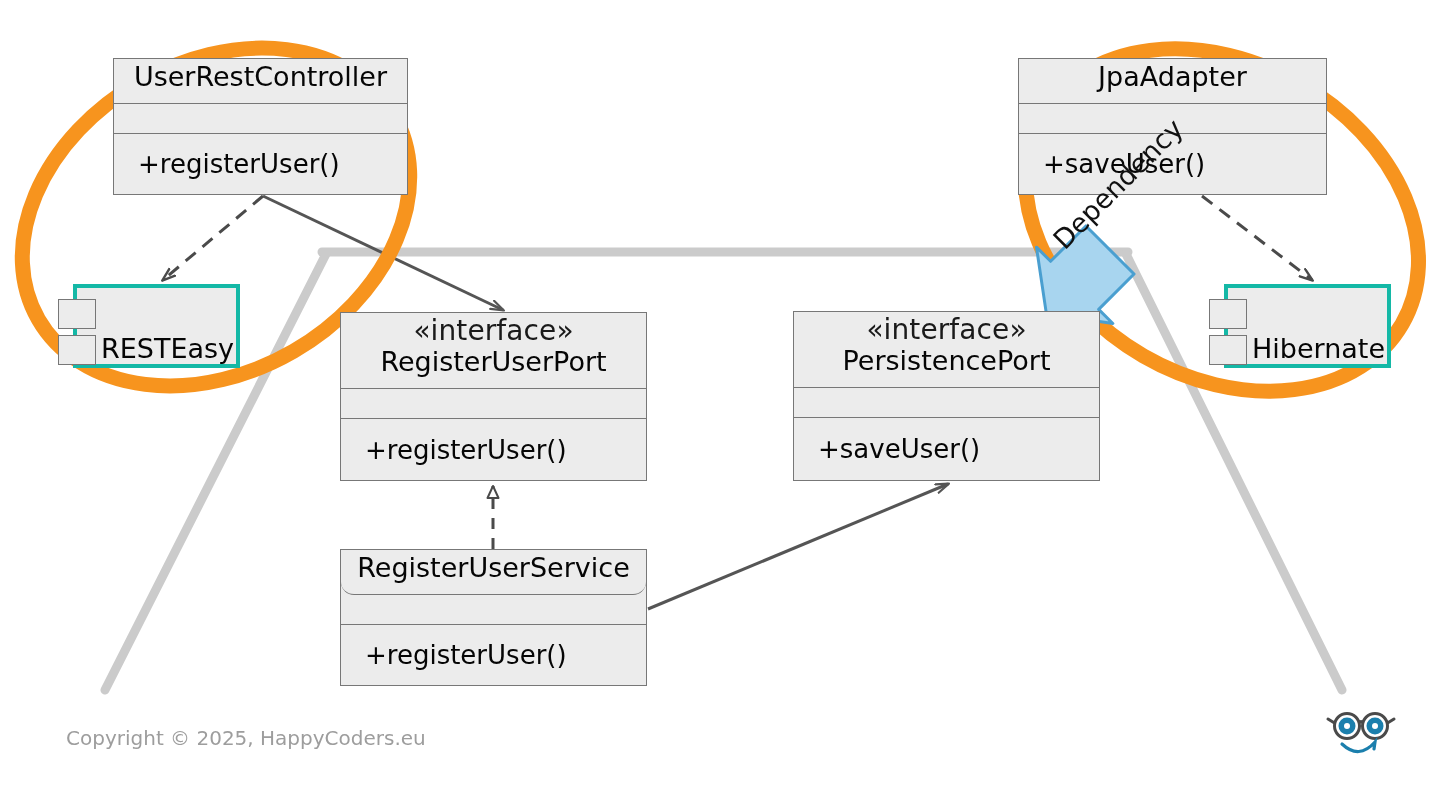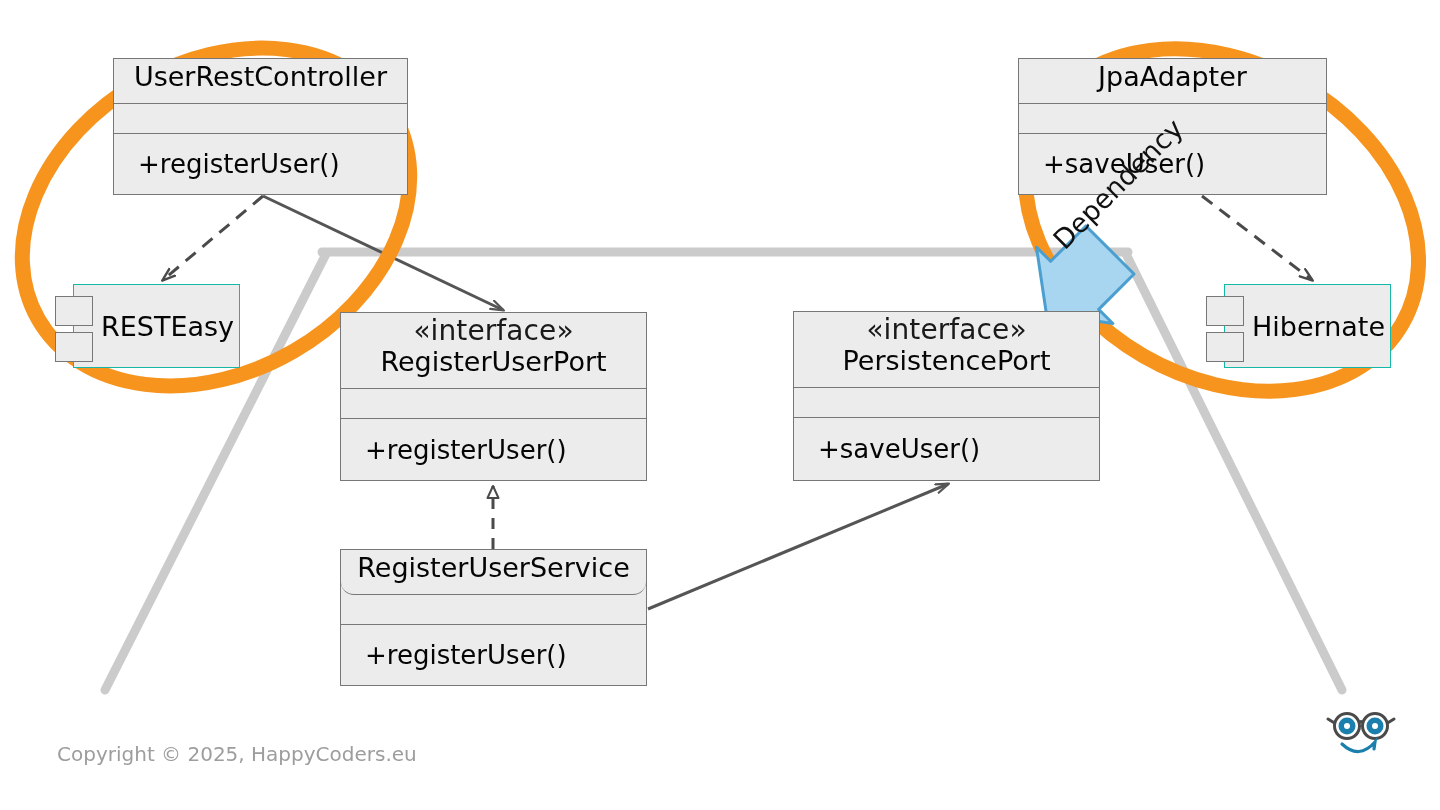--- a/index.html
+++ b/index.html
@@ -71,23 +71,23 @@
     display: flex;
     align-items: center;
     white-space: nowrap;
   }
 
   
   .uml-component {
     position: absolute;
     box-sizing: border-box;
     background: #ececec;
-    border: 1px solid #14b8a6;
-    display: flex;
-    align-items: center;
+    border: 4px solid #14b8a6;
+    display: flex;
+    align-items: flex-end;
     justify-content: center;
     font-size: 27px;
     color: #050505;
     white-space: nowrap;
   }
   .comp-tab {
     position: absolute;
     box-sizing: border-box;
     width: 38px;
     height: 30px;
@@ -106,26 +106,25 @@
     position: absolute;
     font-size: 27px;
     color: #111111;
     white-space: nowrap;
     pointer-events: none;
   }
 
   
   .copyright {
     position: absolute;
-    left: 57px;
+    left: 66px;
     top: 726px;
     font-size: 20px;
     color: #9d9d9d;
     white-space: nowrap;
-    margin-top: 16px;
   }
   .logo {
     position: absolute;
     left: 1325px;
     top: 708px;
     width: 72px;
     height: 52px;
   }
 </style>
 </head>

